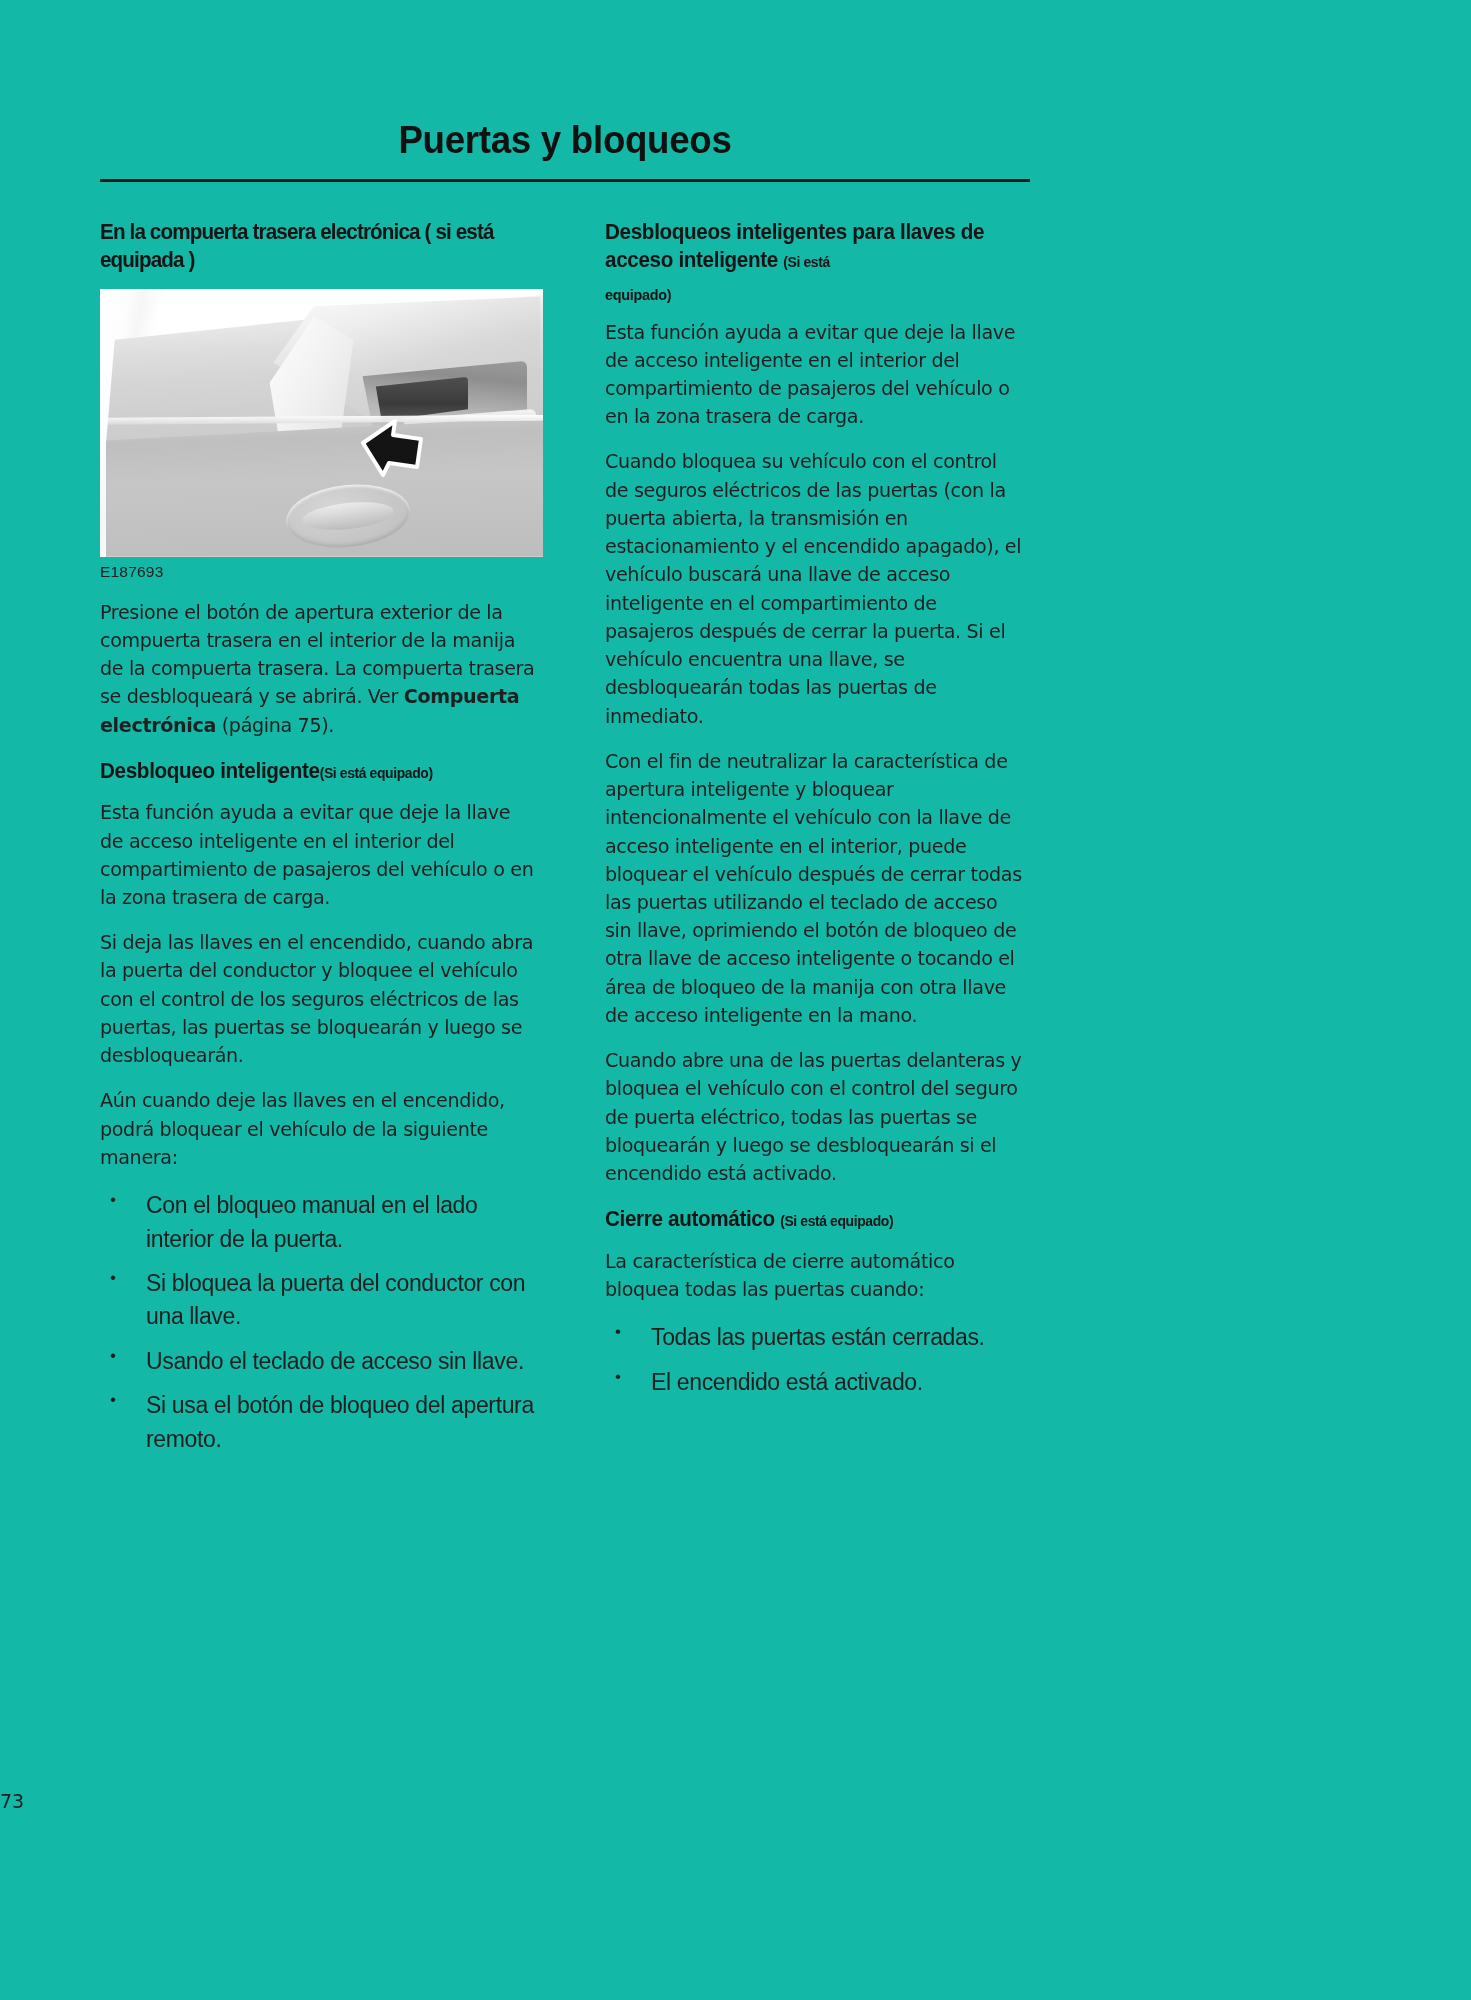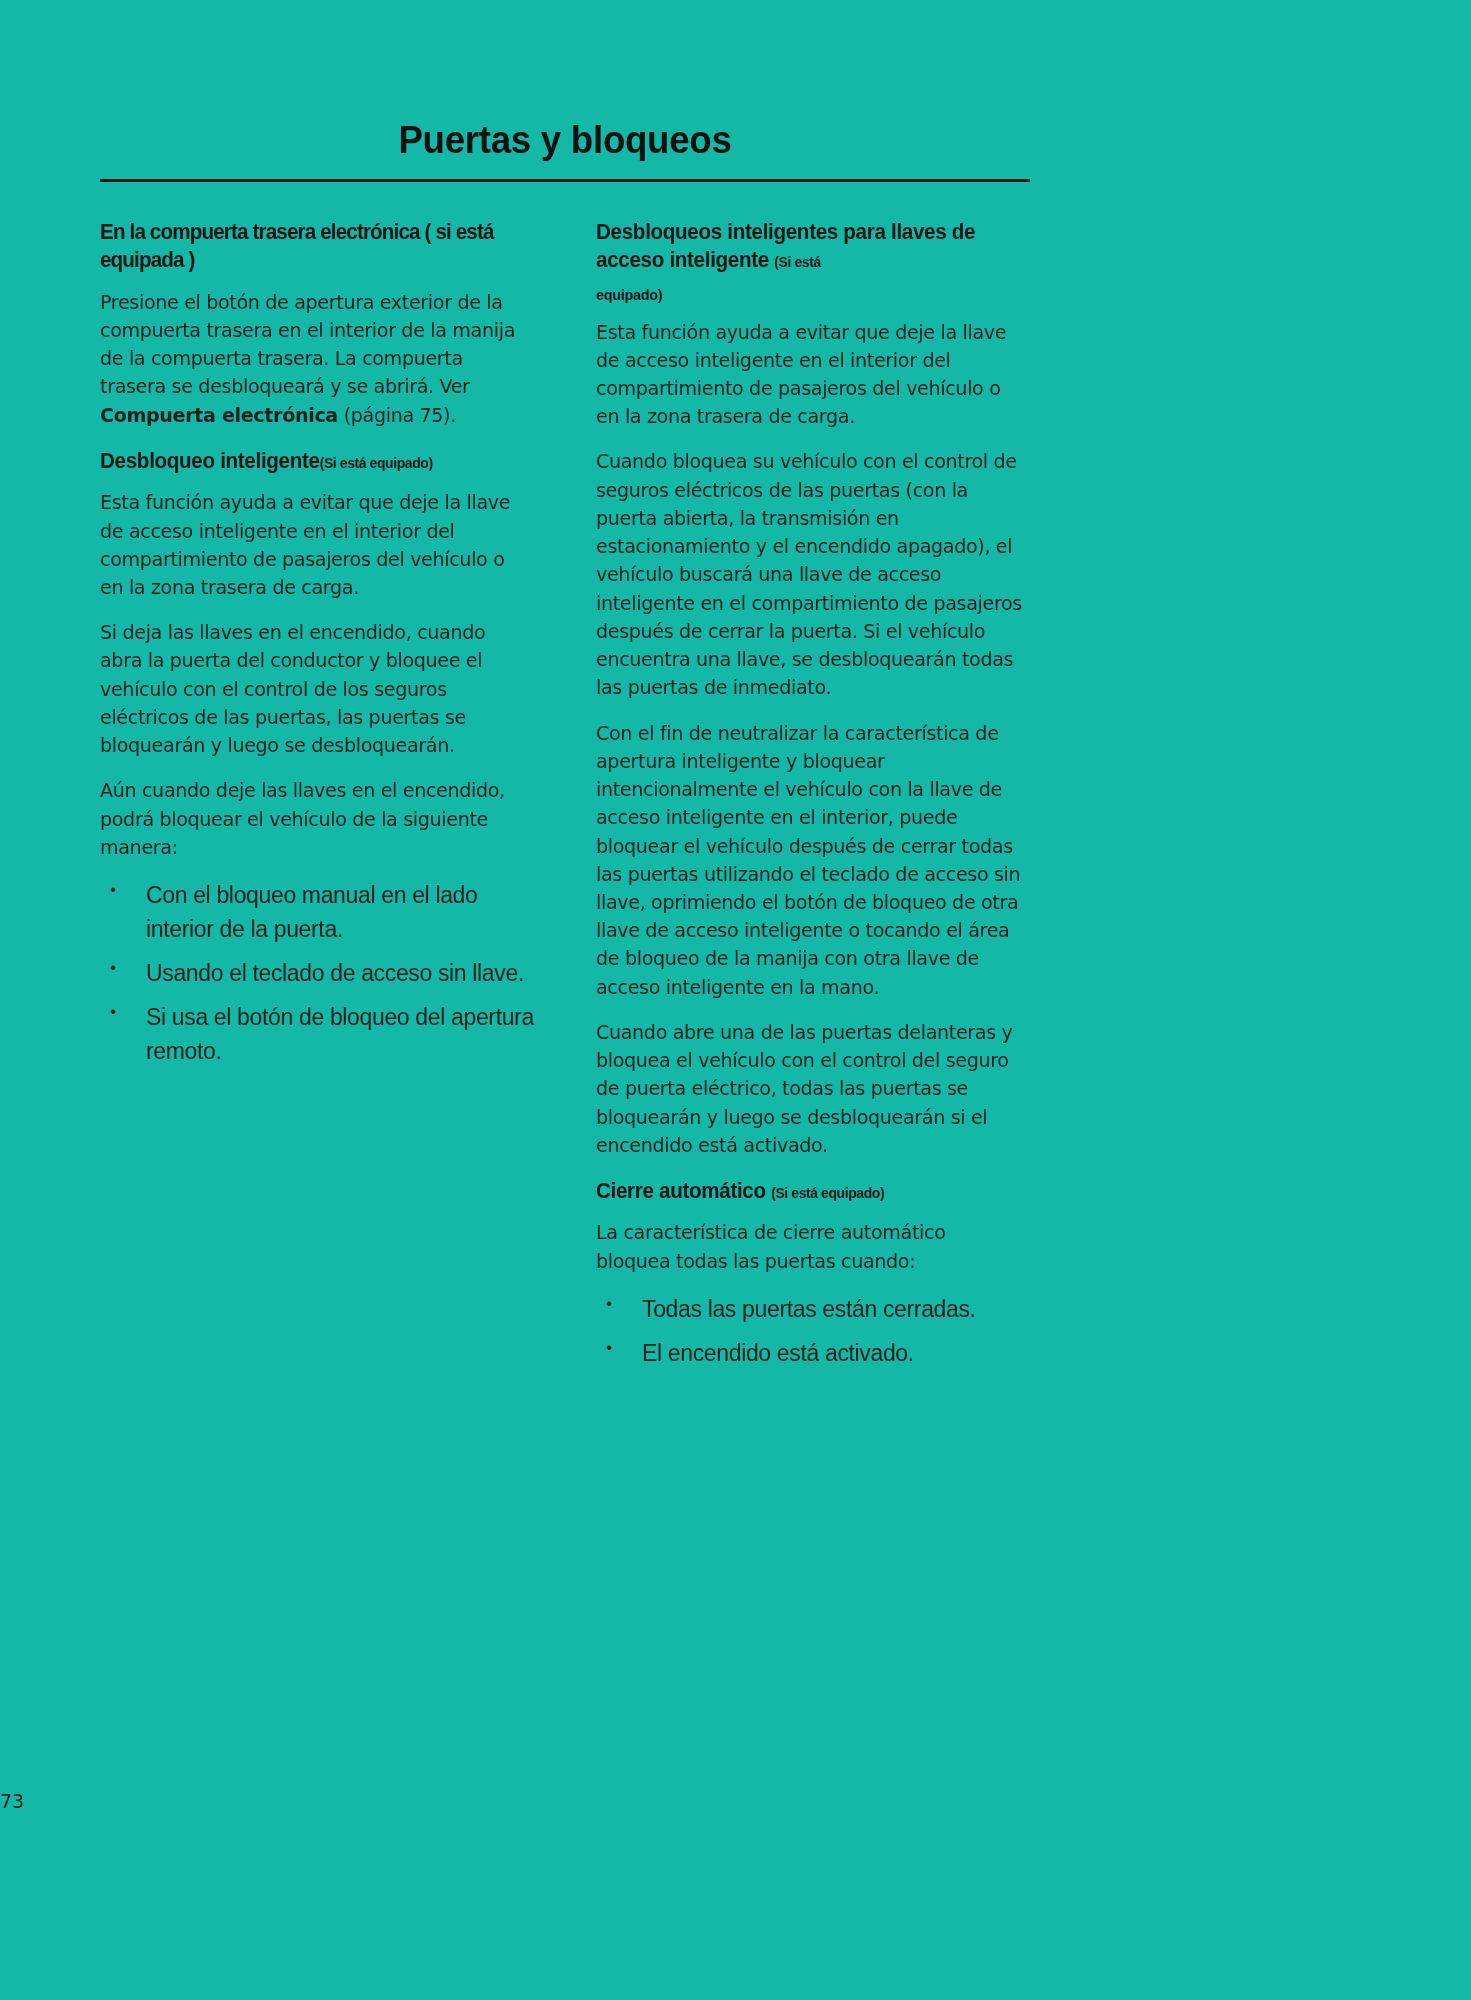--- a/index.html
+++ b/index.html
@@ -264,35 +264,58 @@
     <div class="page-title">Puertas y bloqueos</div>
   </div>
   <div class="header-rule"></div>
 
   <div class="columns">
 
     <div class="col">
 
       <div class="h2 tight">En la compuerta trasera electrónica ( si está equipada )</div>
 
+      <div class="figure">
+        <div class="fig-photo">
+          <div class="ph-bgwhite"></div>
+          <div class="ph-upper"></div>
+          <div class="ph-lip"></div>
+          <div class="ph-handle"></div>
+          <div class="ph-recess"></div>
+          <div class="ph-dark"></div>
+          <div class="ph-bar"></div>
+          <div class="ph-screw1"></div>
+          <div class="ph-screw2"></div>
+          <div class="ph-body"></div>
+          <div class="ph-seam"></div>
+          <div class="ph-oval"></div>
+          <div class="ph-arrow">
+            <svg viewBox="0 0 66 62" width="66" height="62" aria-hidden="true">
+              <path d="M4 26 L36 4 L34 18 L62 22 L58 50 L30 46 L24 58 Z" fill="#141414" stroke="#ffffff" stroke-width="4" stroke-linejoin="round"></path>
+            </svg>
+          </div>
+        </div>
+        <div class="fig-caption">E187693</div>
+      </div>
 
       <p class="body">
         <span>Presione el botón de apertura exterior de la compuerta trasera en el interior de la manija de la compuerta trasera. La compuerta trasera se desbloqueará y se abrirá.  Ver </span><b>Compuerta electrónica</b><span> (página 75).</span>
       </p>
 
       <div class="h2">
         <span>Desbloqueo inteligente</span><span class="qual">(Si está equipado)</span>
       </div>
 
       <p class="body">Esta función ayuda a evitar que deje la llave de acceso inteligente en el interior del compartimiento de pasajeros del vehículo o en la zona trasera de carga.</p>
       <p class="body">Si deja las llaves en el encendido, cuando abra la puerta del conductor y bloquee el vehículo con el control de los seguros eléctricos de las puertas, las puertas se bloquearán y luego se desbloquearán.</p>
       <p class="body">Aún cuando deje las llaves en el encendido, podrá bloquear el vehículo de la siguiente manera:</p>
 
       <ul class="bullets">
         <li>Con el bloqueo manual en el lado interior de la puerta.</li>
+        <li>Si bloquea la puerta del conductor con una llave.</li>
         <li>Usando el teclado de acceso sin llave.</li>
         <li>Si usa el botón de bloqueo del apertura remoto.</li>
       </ul>
 
     </div>
 
     <div class="col">
 
       <div class="h2">
         <span>Desbloqueos inteligentes para llaves de acceso inteligente</span> <span class="qual">(Si está</span>

